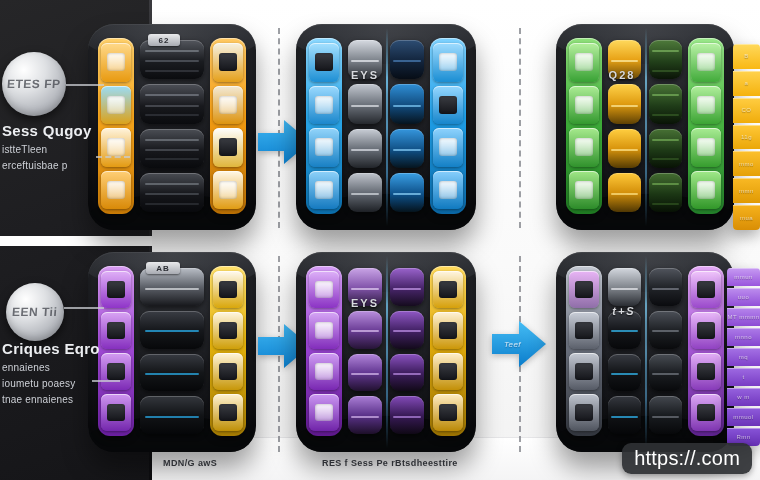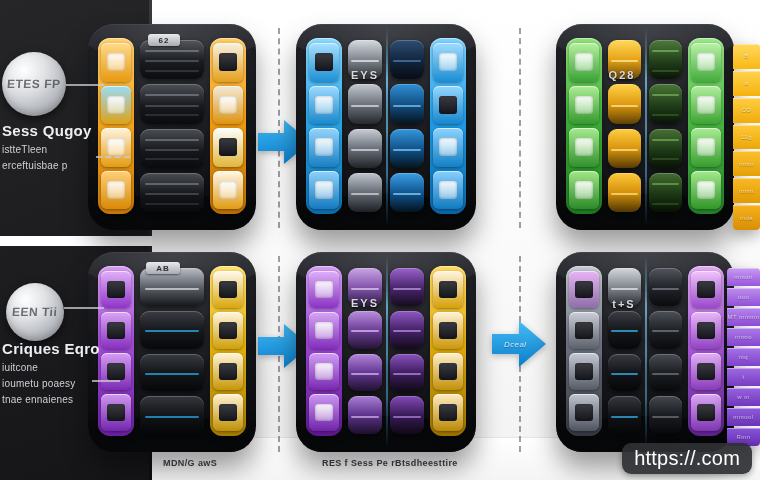--- a/index.html
+++ b/index.html
@@ -658,28 +658,28 @@
   <div class="arrow" style="left:492px; top:318px; width:54px; height:52px;">
     <svg width="54" height="52" viewBox="0 0 54 52" aria-hidden="true">
       <defs>
           <linearGradient id="ag4" x1="0" y1="0" x2="0" y2="1">
         <stop offset="0" stop-color="#45bdf5"></stop>
             <stop offset="1" stop-color="#0a7ccb"></stop>
           </linearGradient>
         </defs>
       <path d="M0,16 L27,16 L27,3 L54,26 L27,49 L27,36 L0,36 Z" fill="url(#ag4)"></path>
     </svg>
-    <span class="arrow-label">Dceal</span>
+    <span class="arrow-label">Teef</span>
   </div>
 
   <div class="rack" style="left:556px; top:252px; width:178px; height:200px;">
     <div class="curve-top"></div>
     <div class="curve-bot"></div>
     <div class="spine" style="background:linear-gradient(180deg,rgba(130,215,255,0),rgba(130,215,255,.7) 25%,rgba(100,195,255,.45) 75%,rgba(100,195,255,0));"></div>
-    <div class="rack-badge ghost" style="left:42px; width:52px; top:8px;">t+S</div>
+    <div class="rack-badge ghost" style="left:42px; width:52px; top:15px;font-style:italic;">t+S</div>
     <div class="rack-inner">
       <div class="side-col" style="background:linear-gradient(180deg,#c3c8d2,#6d7380 45%,#33373f);">
         <div class="chip" style="background:linear-gradient(180deg,#e8b4f5,#8f6ea8);">
             <span class="glyph dark"></span>
           </div>
         <div class="chip" style="background:linear-gradient(180deg,#c9ced8,#5b606b);">
             <span class="glyph dark"></span>
           </div>
         <div class="chip" style="background:linear-gradient(180deg,#c4c9d3,#555a65);">
             <span class="glyph dark"></span>
@@ -759,21 +759,21 @@
   <div class="lead-line dashed" style="left:96px; top:156px; width:34px;"></div>
 
   <div class="medallion" style="left:6px; top:283px; width:58px; height:58px;">
     <span class="mg">EEN
 Tii</span>
   </div>
   <div class="lead-line" style="left:64px; top:307px; width:40px;"></div>
 
   <div class="info-block" style="left:2px; top:340px; width:148px;">
     <div class="info-title">Criques Eqro</div>
-    <div class="info-line">iuitcone</div>
+    <div class="info-line">ennaienes</div>
     <div class="info-line">ioumetu poaesy</div>
     <div class="info-line">tnae ennaienes</div>
   </div>
   <div class="lead-line" style="left:92px; top:380px; width:28px;"></div>
 
   <div class="caption" style="left:163px; top:458px;">MDN/G awS</div>
   <div class="caption" style="left:322px; top:458px;">RES f Sess Pe rBtsdheesttire</div>
 
   <div class="watermark">
     <span>https://</span>

